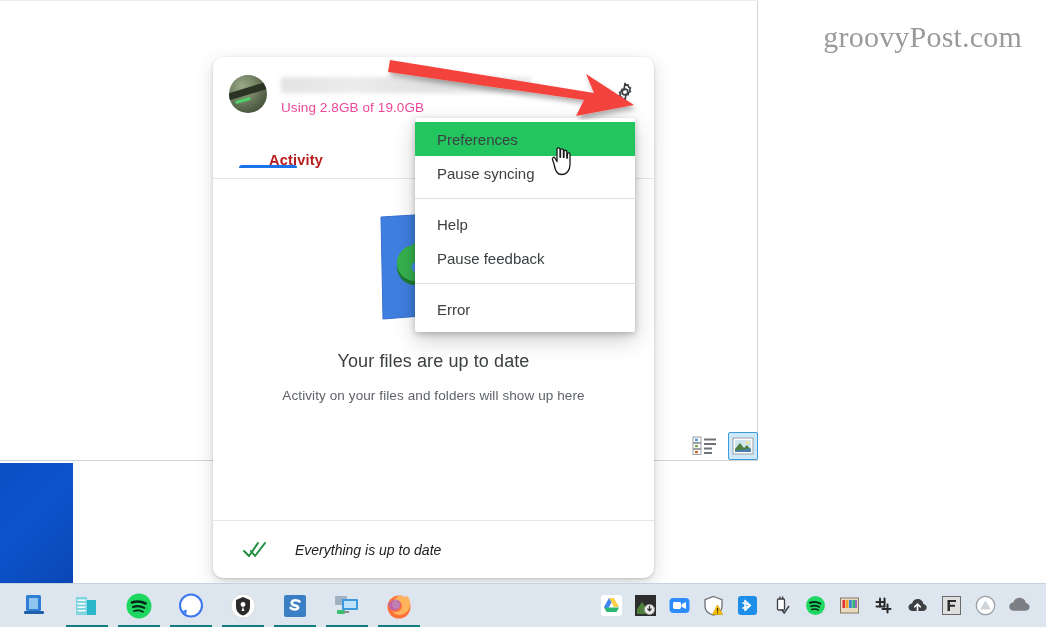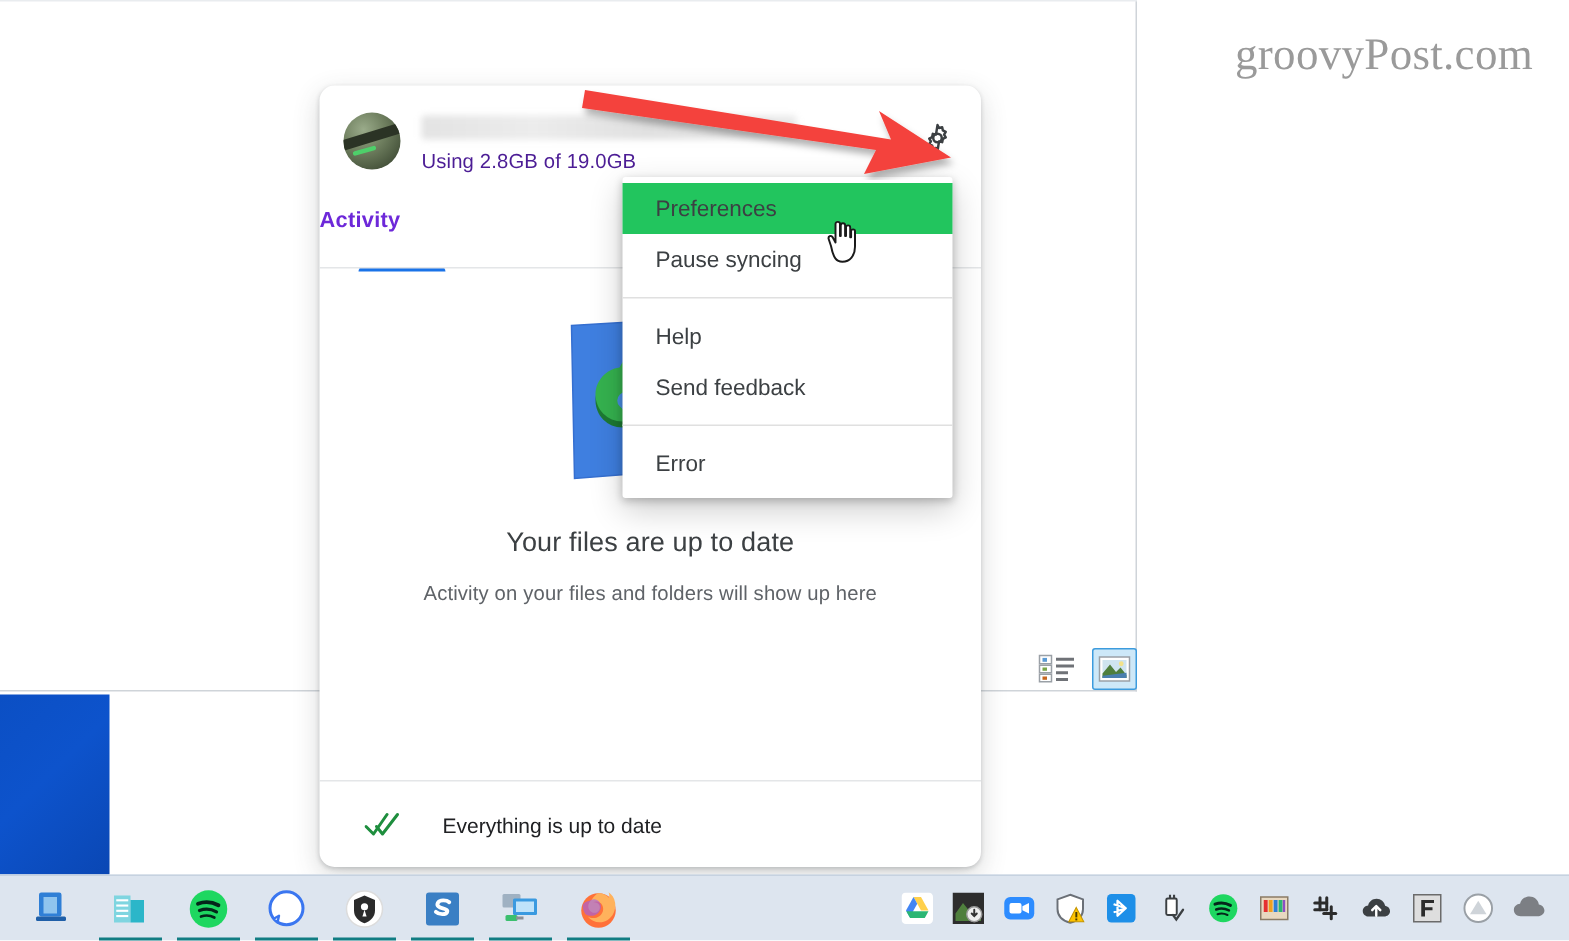--- a/index.html
+++ b/index.html
@@ -71,36 +71,36 @@
     content:""; position:absolute; left:6px; top:24px; width:16px; height:3px;
     background:#4ed06a; transform:rotate(-16deg); border-radius:2px;
   }
   #header-texts{ margin-left:14px; padding-top:2px; flex:1; }
   #account-name-blur{
     width:250px; height:16px; border-radius:2px;
     background:linear-gradient(90deg,#e3e3e3,#ececec 30%,#e0e0e0 60%,#eaeaea);
     filter:blur(2px);
   }
   #storage-text{
-    margin-top:7px; font-size:13.5px; color:#4c1d95; letter-spacing:.1px;
+    margin-top:7px; font-size:13.5px; color:#ec4899; letter-spacing:.1px;
   }
   #gear-button{
     position:absolute; right:14px; top:20px; width:30px; height:30px;
     display:flex; align-items:center; justify-content:center; cursor:pointer;
   }
 
   
   #panel-tabs{
     display:flex; height:50px; align-items:center; padding:0 0 0 0;
     position:relative;
   }
   .tab{
-    position:relative; width:110px; text-align:left;
+    position:relative; width:110px; text-align:right;
     font-size:14.5px; font-weight:bold; letter-spacing:.2px;
-    color:#6d28d9; padding-bottom:26px; padding-top:12px; cursor:pointer;
+    color:#b91c1c; padding-bottom:0; padding-top:12px; cursor:pointer;
   }
   .tab .tab-underline{
     position:absolute; left:26px; right:26px; bottom:0; height:3px;
     background:#1a73e8; border-radius:3px 3px 0 0;
   }
   #tabs-rule{ position:absolute; left:0; right:0; bottom:0; height:1px; background:#e4e6e8; }
 
   
   #panel-body{
     height:338px; display:flex; flex-direction:column;
@@ -111,21 +111,21 @@
     font-size:18px; color:#3c4043; letter-spacing:.1px; margin-bottom:16px;
   }
   #empty-subtitle{
     font-size:13.5px; color:#5f6368; letter-spacing:.1px;
   }
 
   
   #panel-status{
     position:absolute; left:0; bottom:0; width:100%; height:58px;
     border-top:1px solid #e4e6e8;
-    display:flex; align-items:center; padding-left:30px;
+    display:flex; align-items:center; padding-left:30px;font-style:italic;
   }
   #status-text{ margin-left:28px; font-size:14px; color:#202124; }
 
   
   #settings-menu{
     position:absolute; left:415px; top:118px; width:220px;
     background:#ffffff; border-radius:2px;
     box-shadow:0 2px 6px rgba(0,0,0,.22), 0 8px 22px rgba(0,0,0,.20);
     padding:4px 0 6px 0; z-index:40;
   }
@@ -243,21 +243,21 @@
     </svg>
     <div id="status-text">Everything is up to date</div>
   </div>
 </div>
 
 <div id="settings-menu">
   <div class="menu-item highlighted">Preferences</div>
   <div class="menu-item">Pause syncing</div>
   <div class="menu-divider"></div>
   <div class="menu-item">Help</div>
-  <div class="menu-item">Send feedback</div>
+  <div class="menu-item">Pause feedback</div>
   <div class="menu-divider"></div>
   <div class="menu-item">Error</div>
 </div>
 
 <svg id="red-arrow" viewBox="0 0 270 70">
   <defs>
     <filter id="arrShadow" x="-20%" y="-20%" width="150%" height="160%">
       <feDropShadow dx="2" dy="4" stdDeviation="2.5" flood-color="#000" flood-opacity=".30"></feDropShadow>
     </filter>
   </defs>

